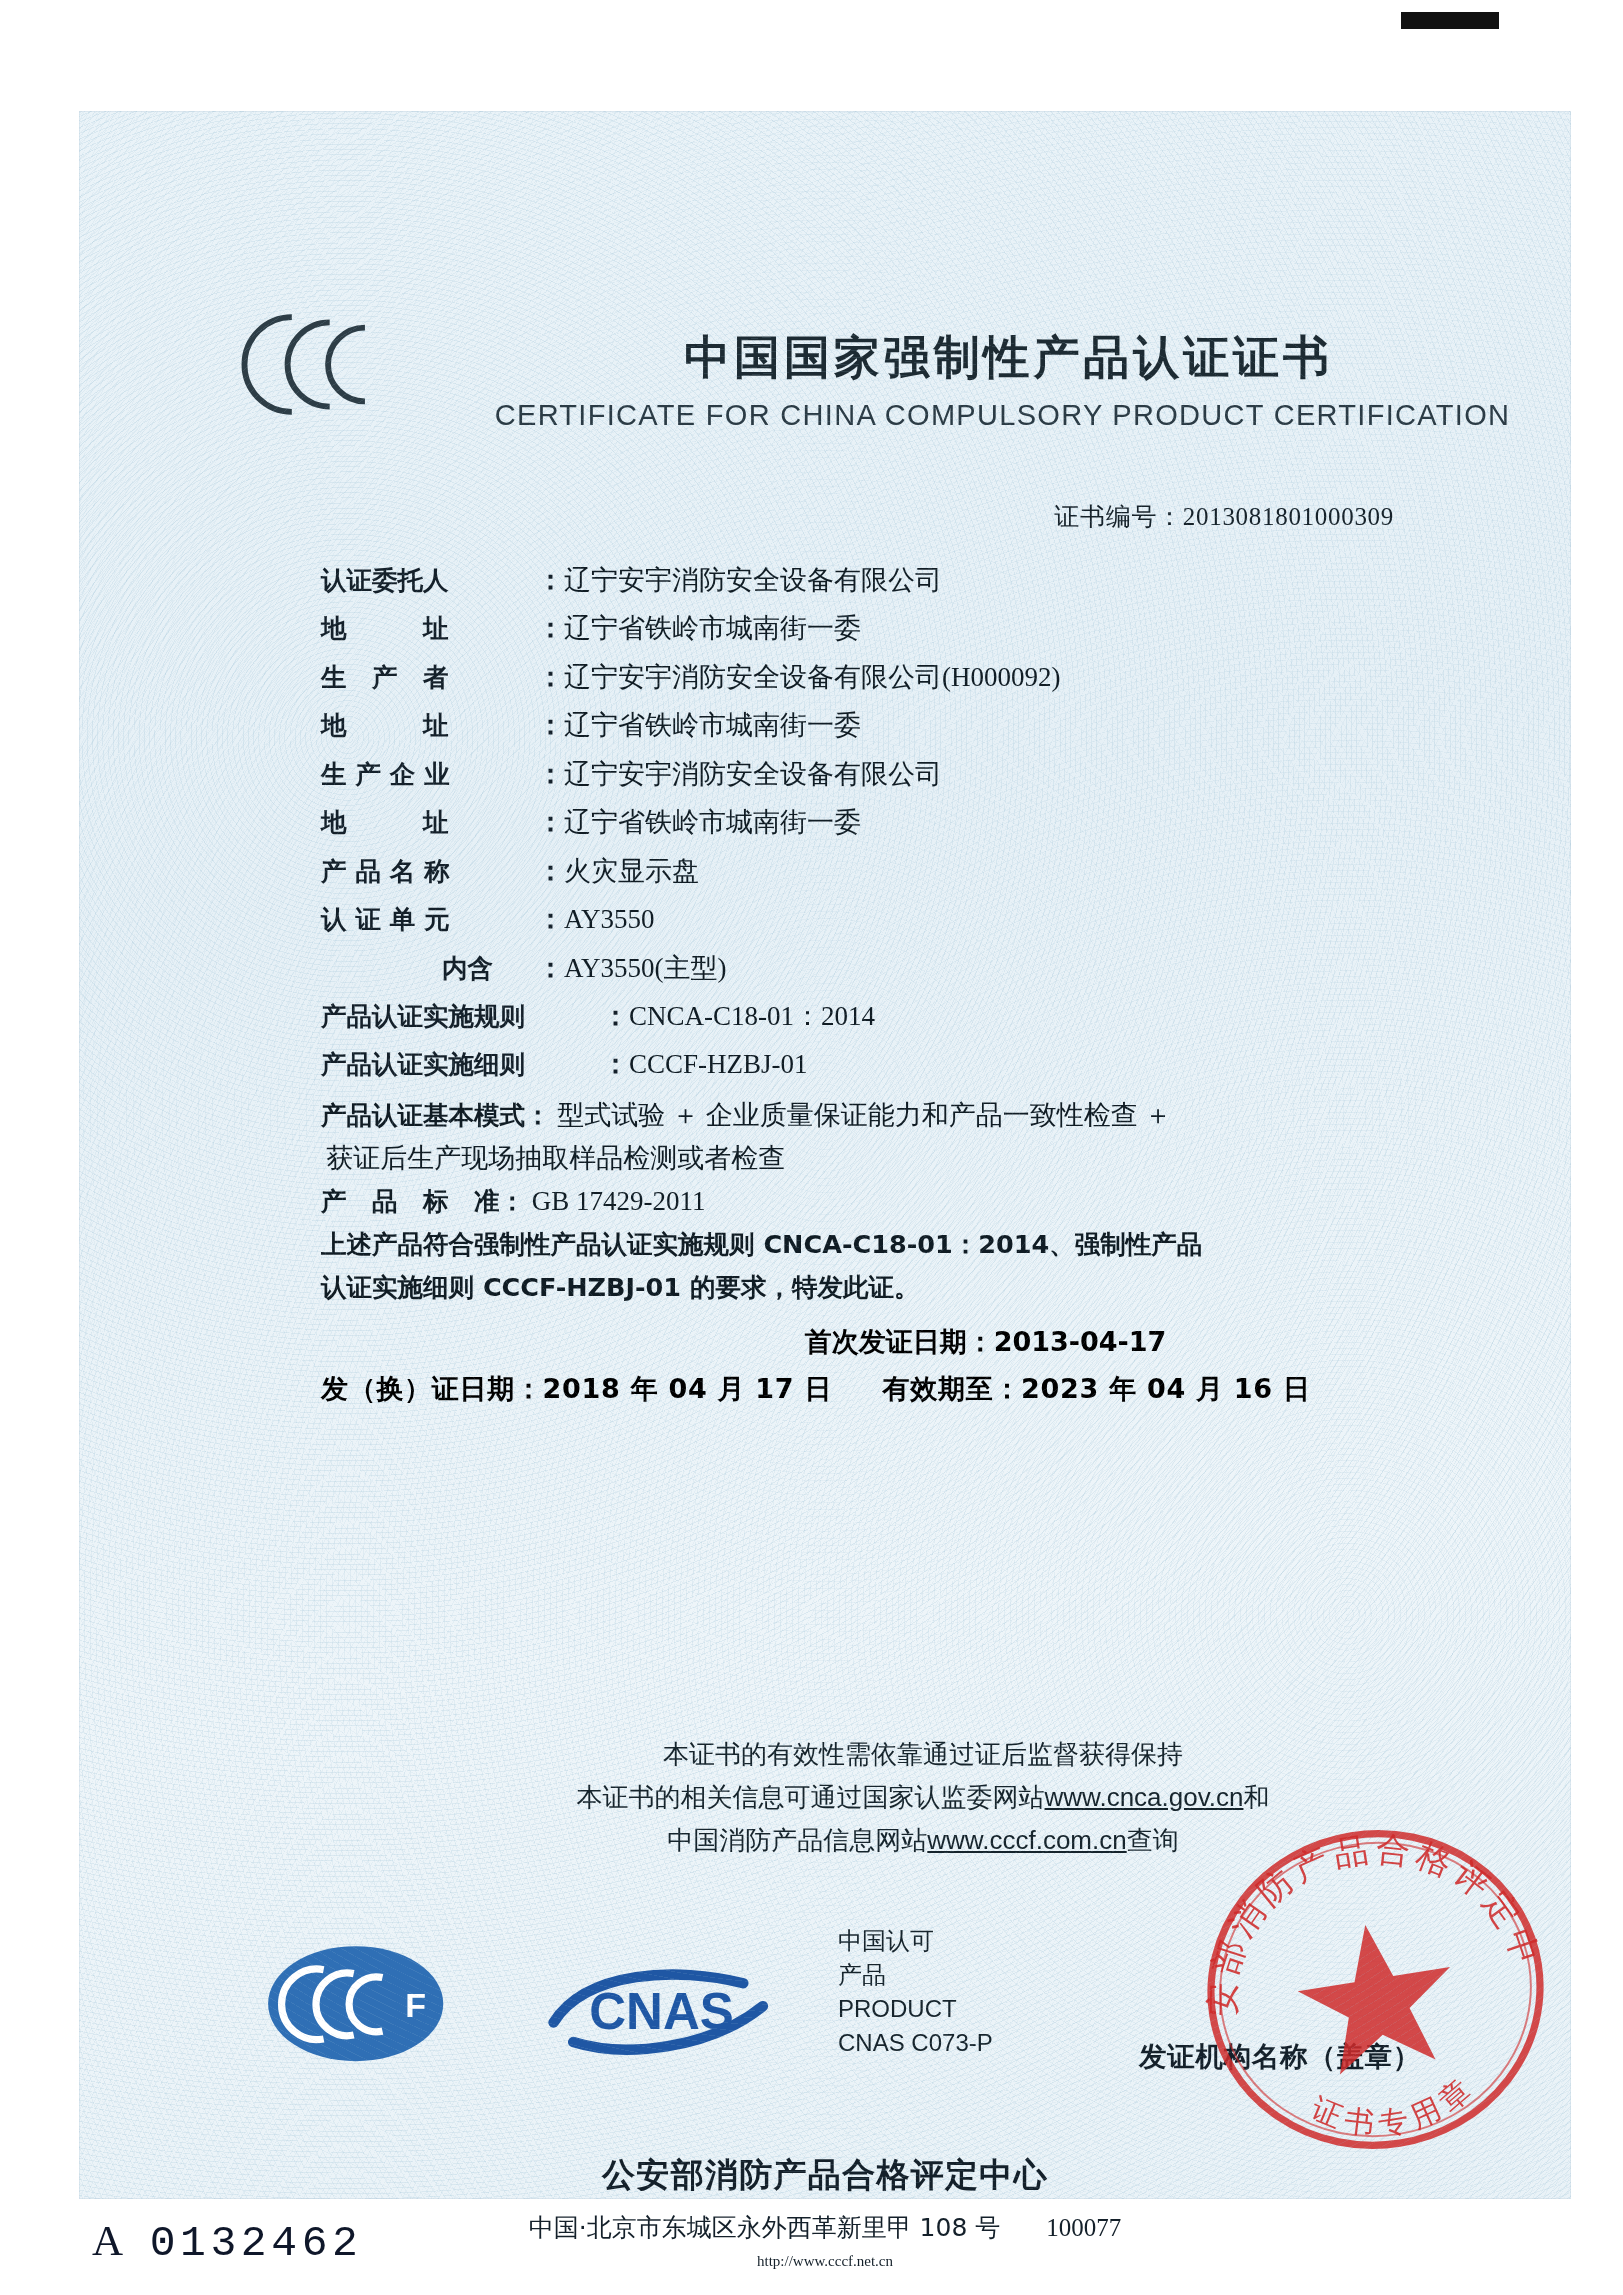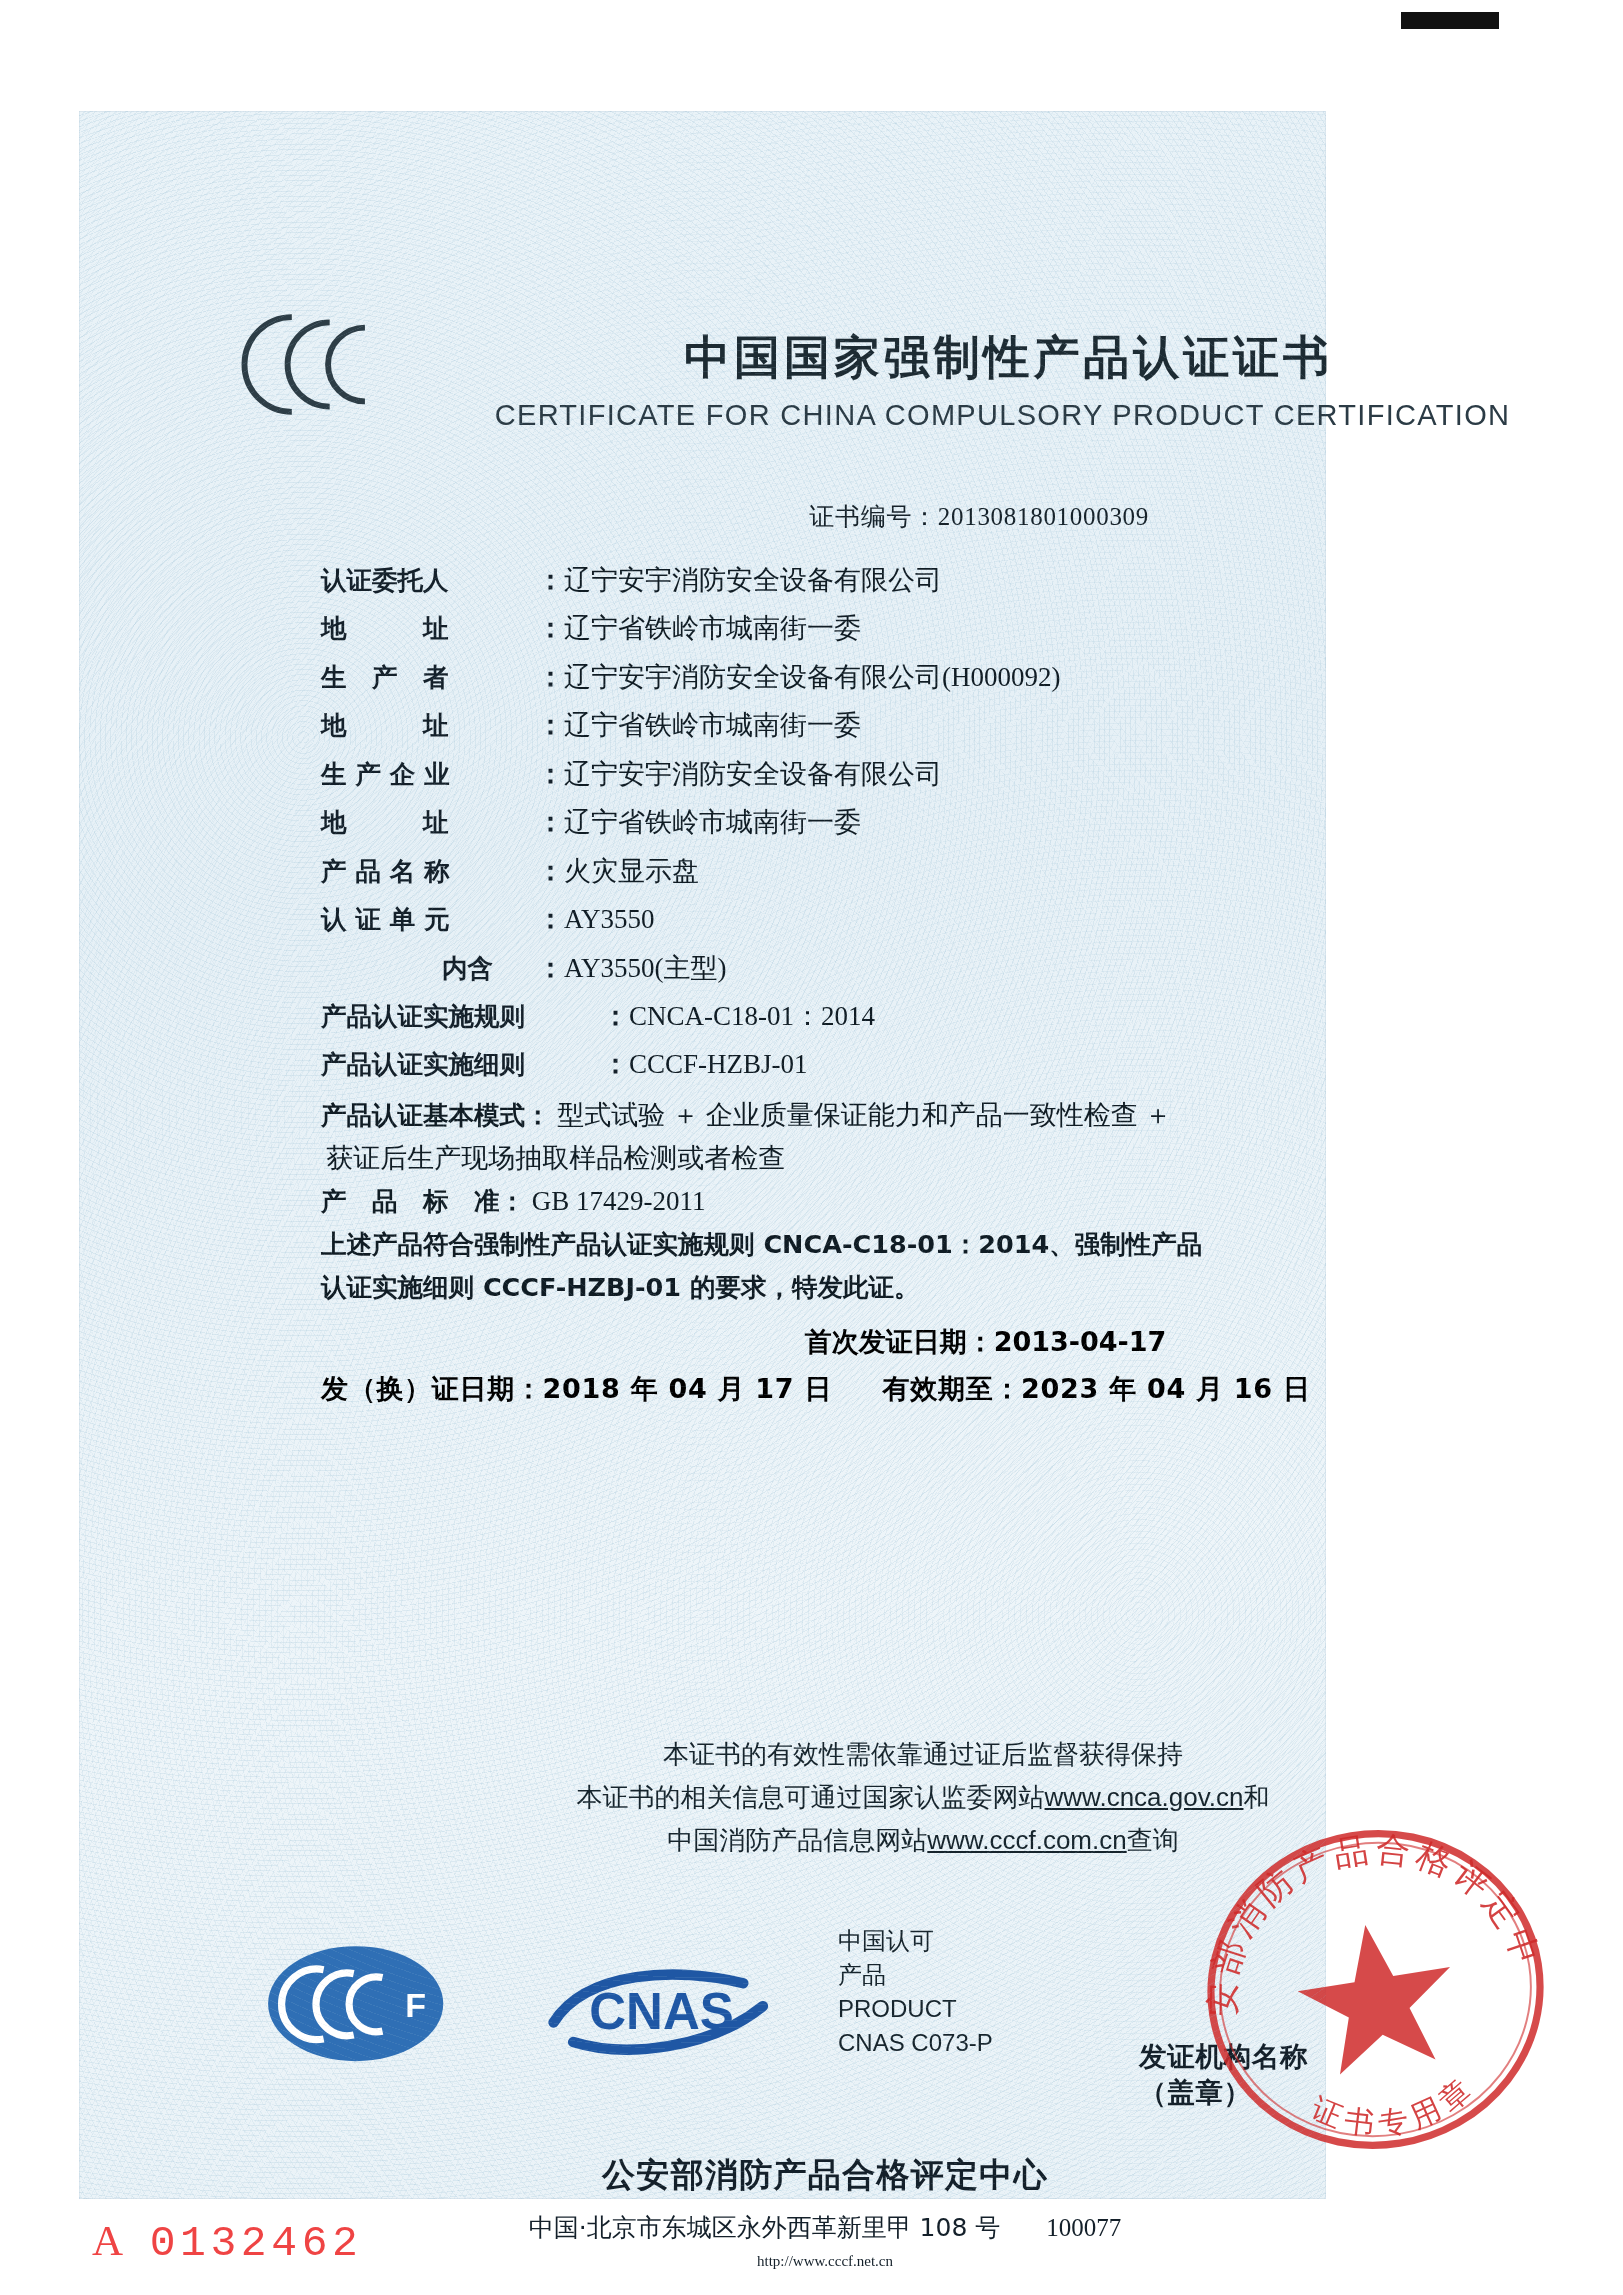--- a/index.html
+++ b/index.html
@@ -13,21 +13,21 @@
     position: relative;
     font-family: "Liberation Serif", serif;
     overflow: hidden;
   }
 
   
   .sheet {
     position: absolute;
     left: 79px;
     top: 111px;
-    width: 1247px;
+    width: 1492px;
     height: 2088px;
     background:
       repeating-radial-gradient(circle at 18% 30%,
         rgba(176,206,222,0.30) 0px,
         rgba(176,206,222,0.30) 0.8px,
         rgba(255,255,255,0) 0.8px,
         rgba(255,255,255,0) 5.2px),
       repeating-radial-gradient(circle at 85% 72%,
         rgba(186,212,226,0.26) 0px,
         rgba(186,212,226,0.26) 0.8px,
@@ -261,21 +261,21 @@
   .footer .url {
     font-size: 15px;
     font-family: "Liberation Serif", serif;
   }
 
   
   .serial {
     position: absolute;
     left: 92px;
     bottom: 27.5px;
-    color: #ef4444;
+    color: #0f172a;
     font-family: "Liberation Mono", monospace;
     font-size: 43px;
     letter-spacing: 4.6px;
   }
   .serial .pre { margin-right: 22px; font-family: "Liberation Serif", serif; }
 </style>
 </head>
 <body>
 
 <div class="corner-mark"></div>

